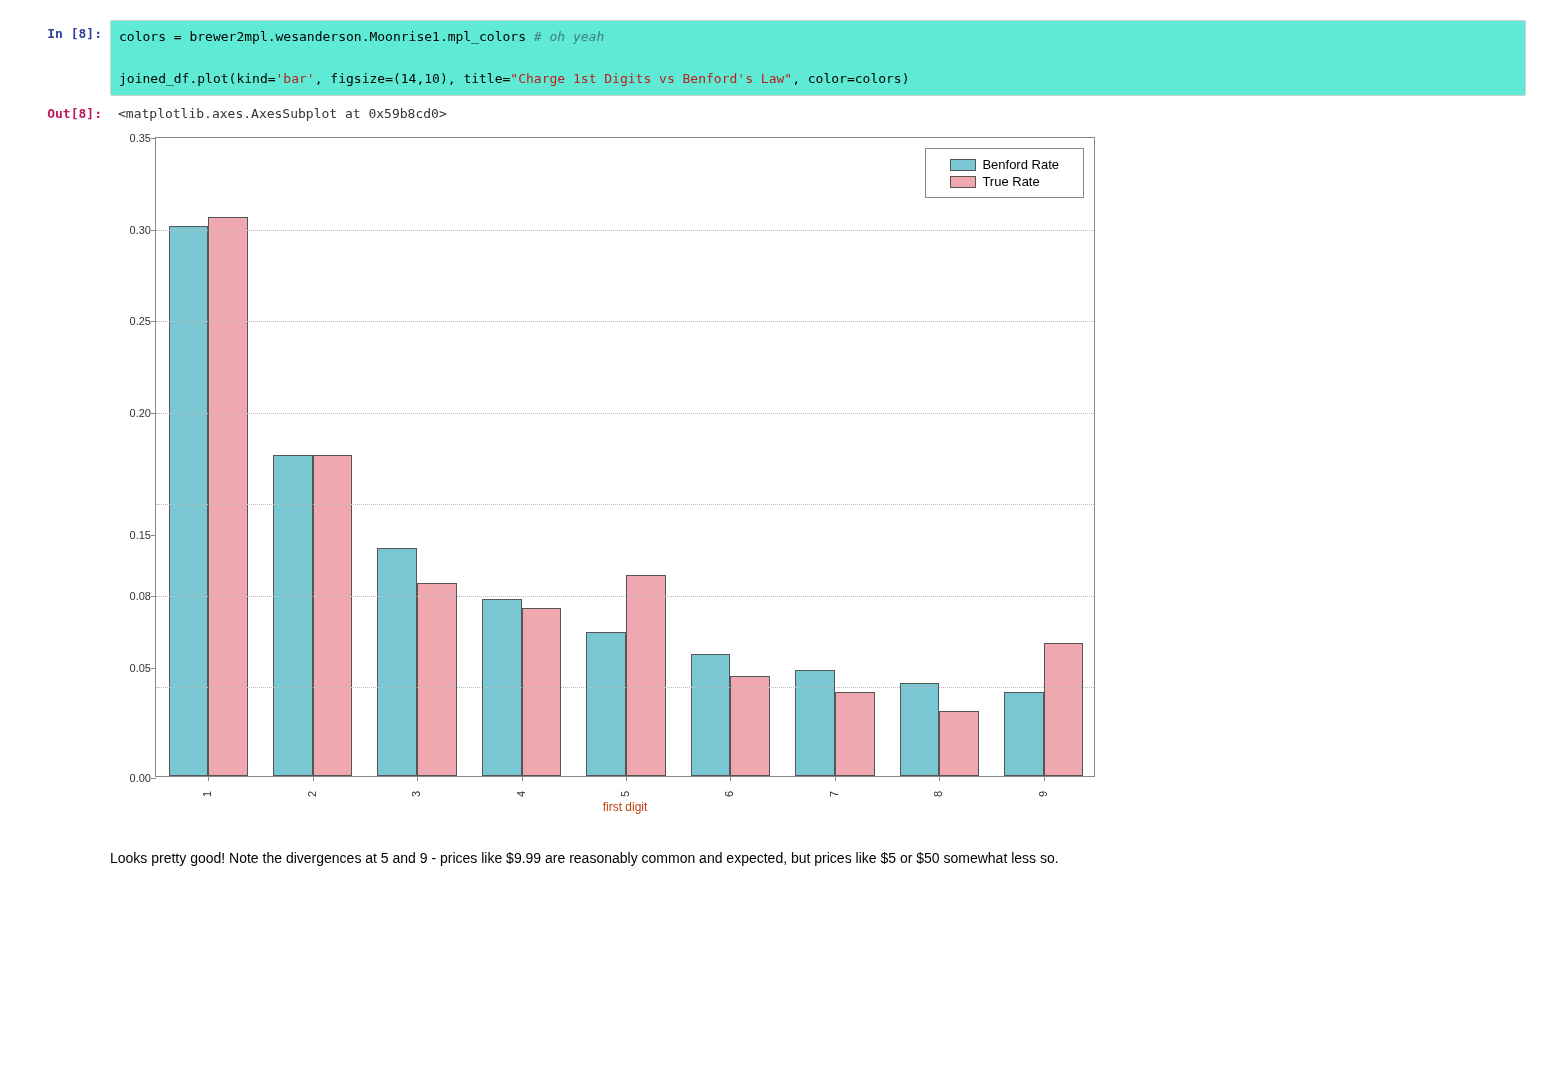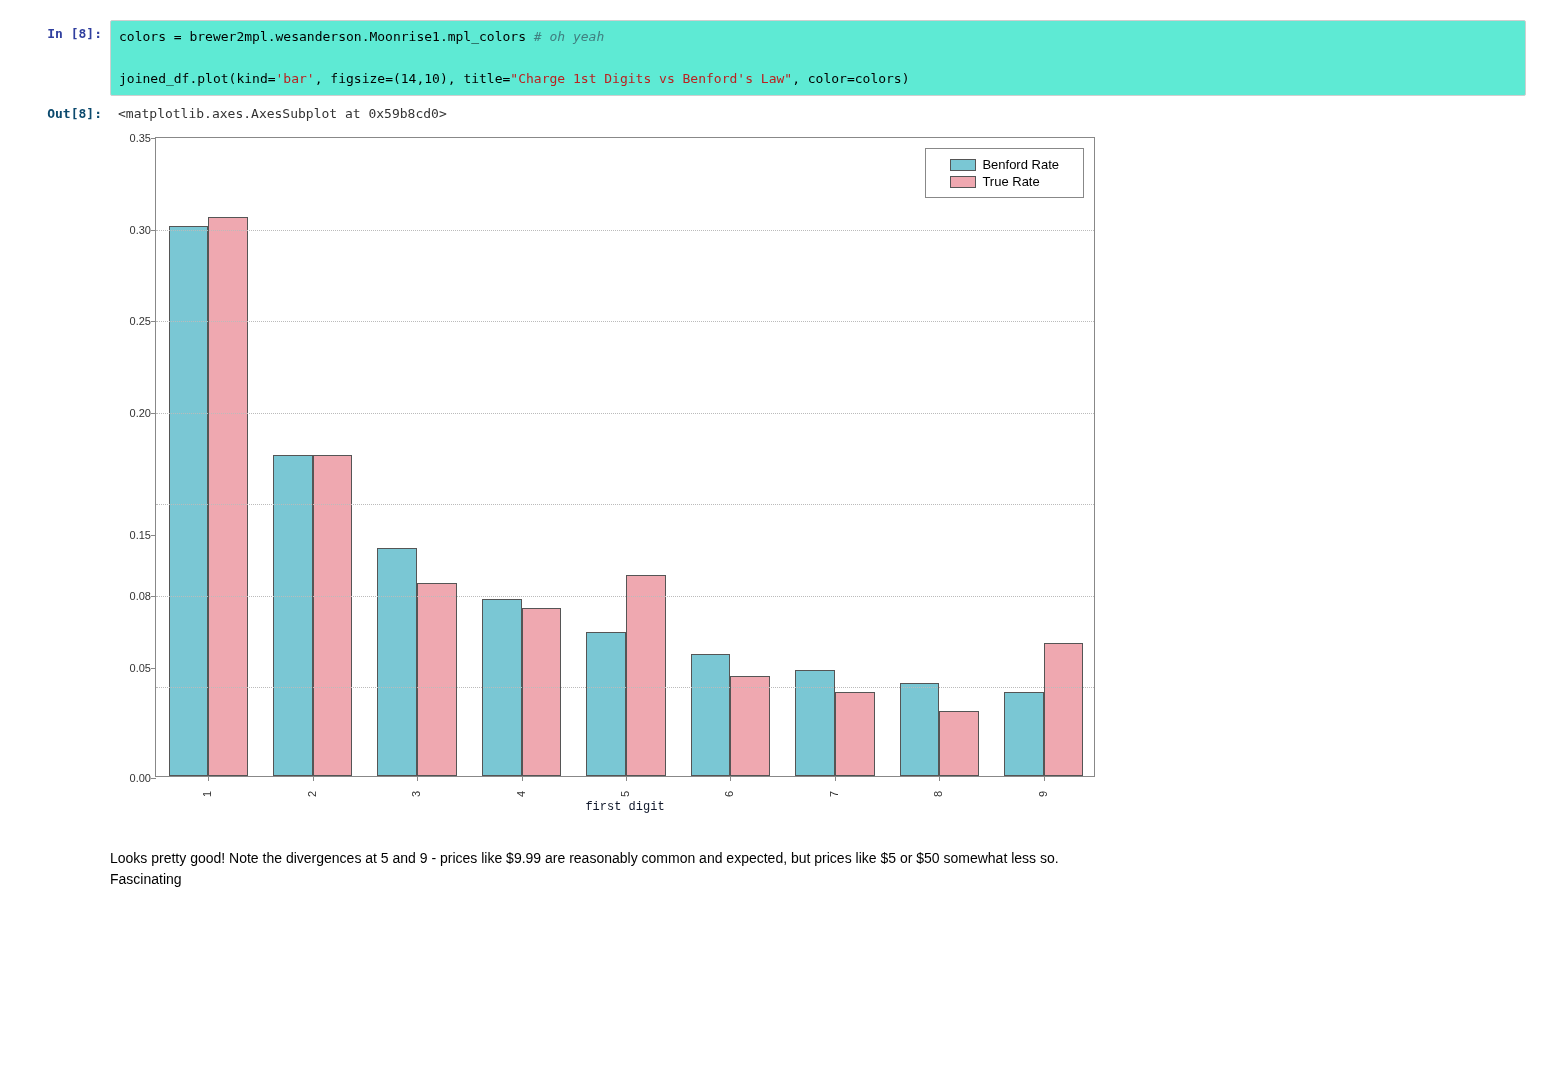--- a/index.html
+++ b/index.html
@@ -18,21 +18,21 @@
       justify-content: space-between;
     }
     .prompt {
       min-width: 90px;
       padding: 6px 8px 6px 0;
       text-align: right;
       font-family: "Menlo", "Monaco", "Consolas", monospace;
       font-size: 13px;
     }
     .prompt-in { color: #303F9F; font-weight: bold; }
-    .prompt-out { color: #0c4a6e; font-weight: bold; }
+    .prompt-out { color: #be185d; font-weight: bold; }
     .input-area {
       flex: 1;
       border: 1px solid #cfcfcf;
       border-radius: 2px;
       background: #5eead4;
       padding: 6px 8px;
       font-family: "Menlo", "Monaco", "Consolas", monospace;
       font-size: 13px;
       line-height: 1.6;
       white-space: pre;
@@ -113,22 +113,22 @@
       width: 1px;
       height: 5px;
       background: #888;
     }
     .x-label {
       position: absolute;
       bottom: -38px;
       left: 50%;
       transform: translateX(-50%);
       font-size: 12px;
-      color: #0f172a;
-      font-family: Liberation Mono, monospace;
+      color: #c2410c;
+      font-family: Liberation Sans, sans-serif;
     }
     .legend {
       position: absolute;
       top: 10px;
       right: 10px;
       border: 1px solid #888;
       background: #fff;
       padding: 6px 24px;
       font-size: 13px;
       font-family: Arial, sans-serif;
@@ -233,14 +233,13 @@
         <div class="x-mark" style="left: 783.333px;"></div>
         <div class="x-tick" style="left: 779.333px;">8</div>
         <div class="x-mark" style="left: 887.778px;"></div>
         <div class="x-tick" style="left: 883.778px;">9</div>
       </div>
   </div>
 </div>
 
 <div class="commentary">
   <div>Looks pretty good! Note the divergences at 5 and 9 - prices like $9.99 are reasonably common and expected, but prices like $5 or $50 somewhat less so.</div>
-  <div>Fascinating</div>
 </div>
 
 </body></html>

